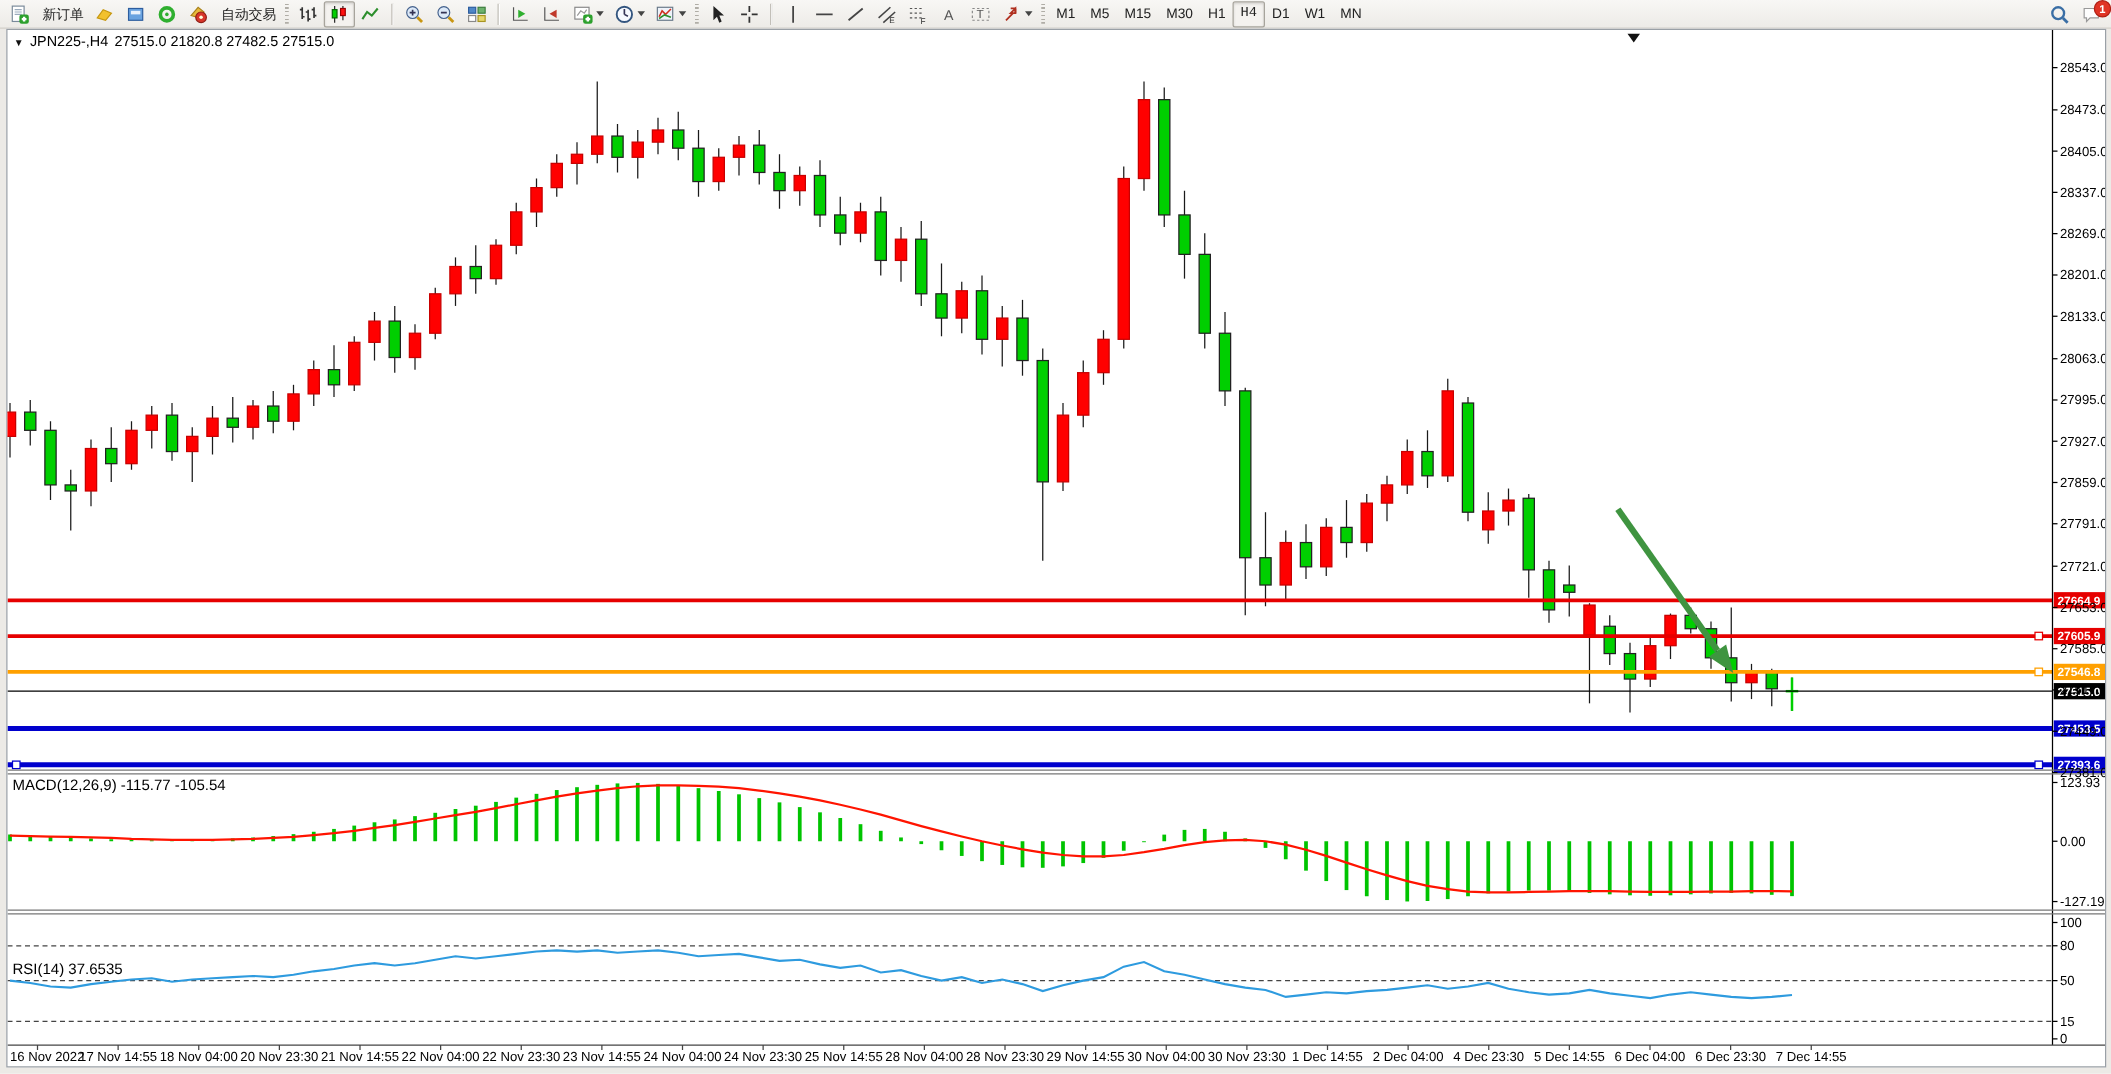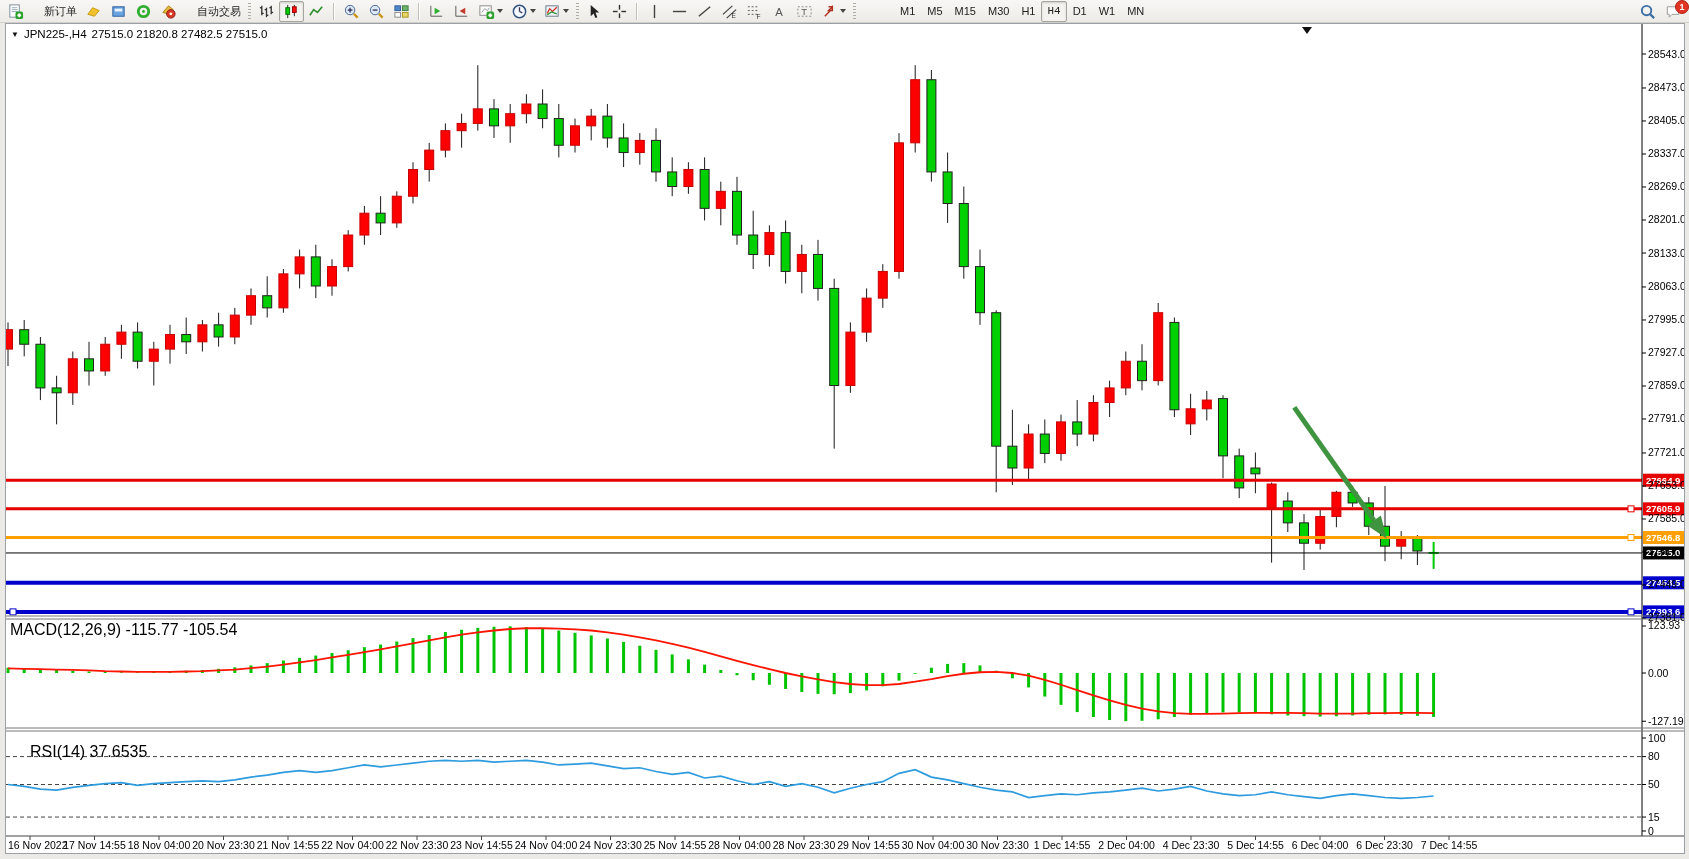--- a/index.html
+++ b/index.html
@@ -1,36 +1,36 @@
 <!DOCTYPE html>
 <html><head>
 <meta charset="utf-8">
 <style>
   html,body{margin:0;padding:0;}
   body{width:1689px;height:859px;overflow:hidden;background:#eceae6;font-family:"Liberation Sans",sans-serif;position:relative;}
   
   #toolbar{display:flex;align-items:center;height:22px;background:linear-gradient(#f8f7f5,#edebe7);border-bottom:1px solid #d2cfc9;padding:0 3px;}
   .tbtn{display:flex;align-items:center;height:19px;padding:0 3px;border:1px solid transparent;border-radius:2px;font-size:11px;color:#222;cursor:default;white-space:nowrap;}
   .tbtn.active{border-color:#a7a49c;background:#f4f2ef;box-shadow:inset 0 1px 2px rgba(0,0,0,.15);font-family:Liberation Mono, monospace;}
-  .tbtn .lbl{margin-left:20px;}
+  .tbtn .lbl{margin-left:10px;}
   .sep{width:1px;height:17px;background:#c2bfb8;border-right:1px solid #ffffff;margin:0 4px;}
   .grip{width:3px;height:16px;margin:0 3px;background:repeating-linear-gradient(to bottom,#b0ada6 0 1px,transparent 1px 3px);}
   .caret{width:0;height:0;border-left:3px solid transparent;border-right:3px solid transparent;border-top:4px solid #444;margin-left:2px;}
   .tf{padding:0 5px;}
   #tb-spacer{flex:1;}
   #chat-button{position:relative;}
   .badge{position:absolute;top:-2px;right:-4px;background:#e03425;color:#fff;border-radius:50%;width:12px;height:12px;font-size:9px;font-weight:bold;display:flex;align-items:center;justify-content:center;border:1px solid #b02015;}
   
   #chart-wrap{position:absolute;left:5px;top:23px;width:1678px;height:829px;background:#ffffff;border:1px solid #9aa0a6;}
   #plot{position:absolute;left:0;top:0;}
-  .overlay{position:absolute;font-size:16px;color:#000;pointer-events:none;white-space:nowrap;}
+  .overlay{position:absolute;font-size:12px;color:#000;pointer-events:none;white-space:nowrap;}
   #chart-title{left:5px;top:4px;font-size:11.5px;display:flex;align-items:center;gap:5px;}
   #chart-title .tri{font-size:8px;color:#111;}
   #macd-label{left:4px;top:597px;}
-  #rsi-label{left:4px;top:719px;margin-left:20px;}
+  #rsi-label{left:4px;top:744px;}
   .splitter{position:absolute;left:0;width:1678px;height:5px;cursor:row-resize;}
   #split-macd{top:590px;} #split-rsi{top:702px;}
 </style>
 </head>
 <body>
 
 <div id="toolbar">
   <div class="tbtn">
     <svg width="17" height="17" viewBox="0 0 18 18">
         <rect x="3" y="2" width="10" height="13" fill="#fff" stroke="#7a8a9a"></rect>
@@ -221,21 +221,21 @@
       </svg>
   </div>
   <div class="tbtn">
     <svg width="17" height="17" viewBox="0 0 18 18">
         <path d="M4 14 L10 8 L8 8 L12 4 L12 8 L10 8" fill="none" stroke="#b03020" stroke-width="1.5"></path>
         <path d="M12 4 L12 8 M12 4 L8 4" stroke="#b03020" stroke-width="1.5"></path>
       </svg>
     <span class="caret"></span>
   </div>
   <div class="grip"></div>
-  <div id="tf-group" style="display:flex;align-items:flex-start;margin-left:35px;">
+  <div id="tf-group" style="display:flex;align-items:flex-start;">
       <div class="tbtn tf">M1</div>
       <div class="tbtn tf">M5</div>
       <div class="tbtn tf">M15</div>
       <div class="tbtn tf">M30</div>
       <div class="tbtn tf">H1</div>
       <div class="tbtn tf active">H4</div>
       <div class="tbtn tf">D1</div>
       <div class="tbtn tf">W1</div>
       <div class="tbtn tf">MN</div>
     </div>

